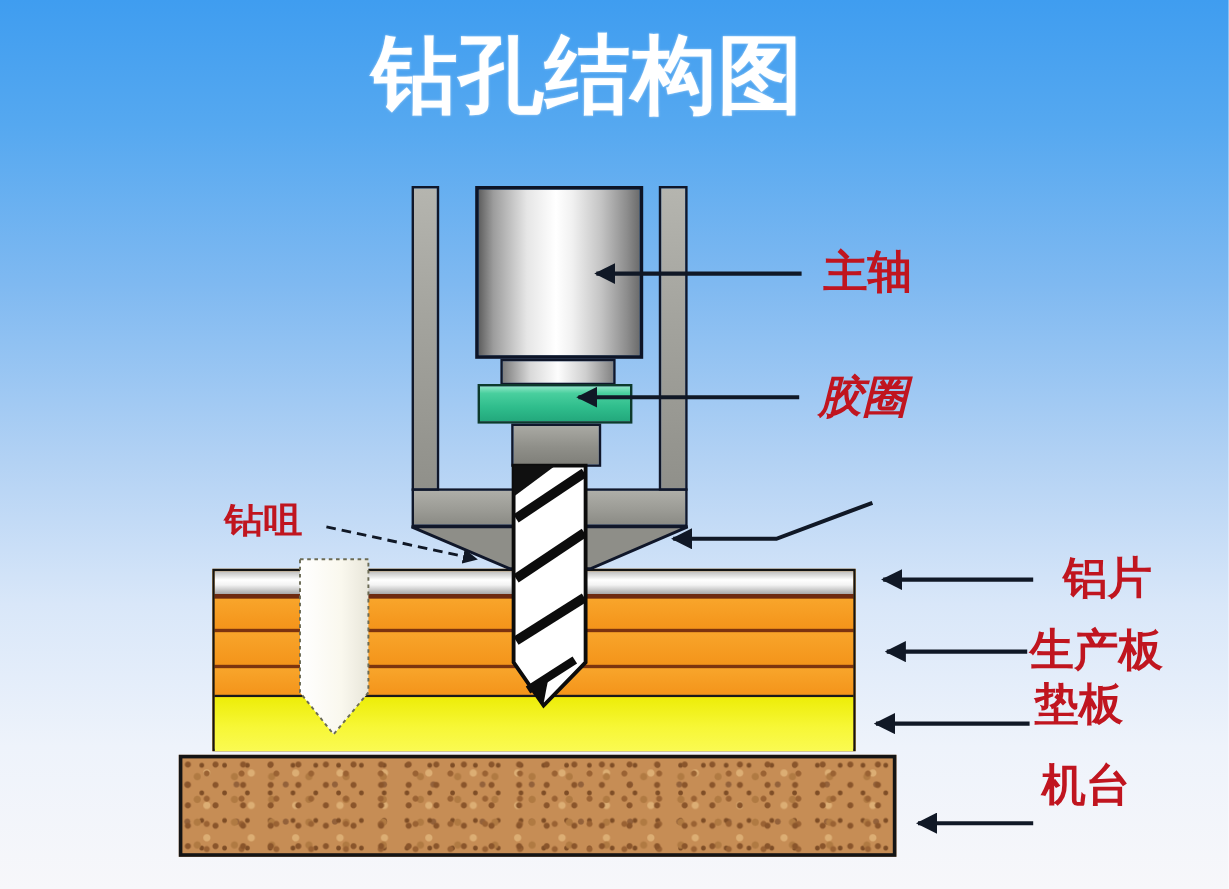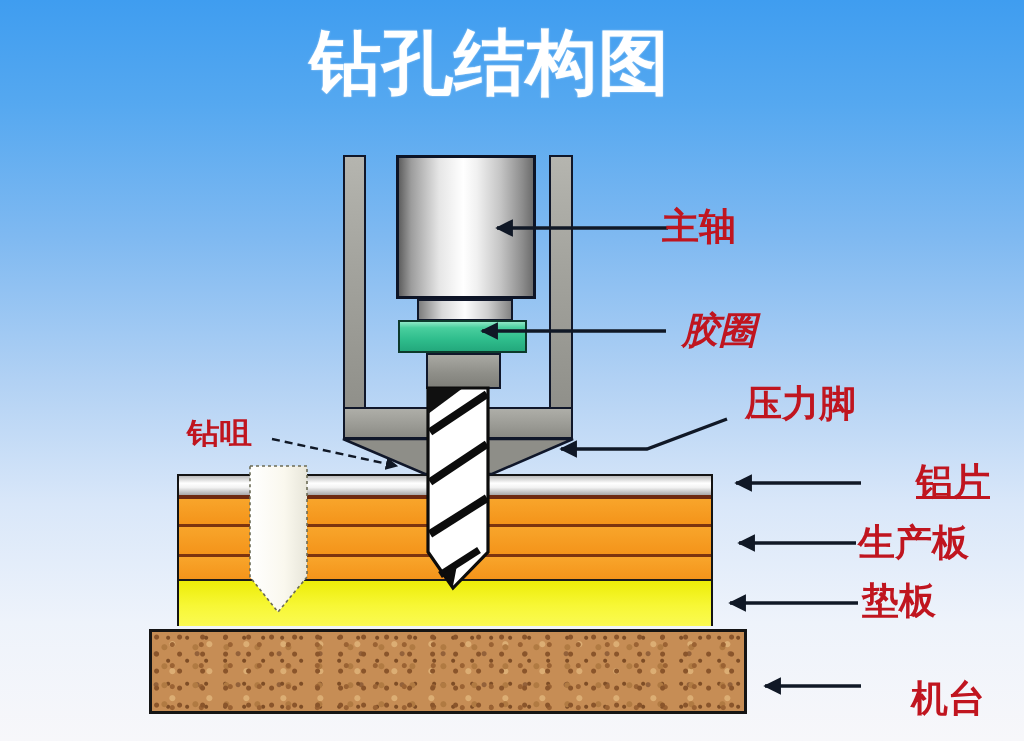--- a/index.html
+++ b/index.html
@@ -142,22 +142,21 @@
     <line x1="668" y1="228" x2="497" y2="228" stroke="#101826" stroke-width="3.4" marker-end="url(#ah)"></line>
     <line x1="666" y1="331" x2="482" y2="331" stroke="#101826" stroke-width="3.4" marker-end="url(#ah)"></line>
     <polyline points="727,419 647,449 561,449" fill="none" stroke="#101826" stroke-width="3.4" marker-end="url(#ah)"></polyline>
     <line x1="861" y1="483" x2="736" y2="483" stroke="#101826" stroke-width="3.4" marker-end="url(#ah)"></line>
     <line x1="856" y1="543" x2="739" y2="543" stroke="#101826" stroke-width="3.4" marker-end="url(#ah)"></line>
     <line x1="858" y1="603" x2="730" y2="603" stroke="#101826" stroke-width="3.4" marker-end="url(#ah)"></line>
     <line x1="861" y1="686" x2="765" y2="686" stroke="#101826" stroke-width="3.4" marker-end="url(#ah)"></line>
     <line x1="272" y1="439" x2="397" y2="466" stroke="#101826" stroke-width="2.4" stroke-dasharray="8 5" marker-end="url(#ah)"></line>
   </svg>
 
-  <div class="label" style="left:662px;top:208px;">主轴</div>
+  <div class="label" style="left:686px;top:208px;">主轴</div>
   <div class="label" style="left:682px;top:312px;font-style:italic;">胶圈</div>
-  <div class="label" style="left:745px;top:385px;">压力脚</div>
   <div class="label small" style="left:187px;top:418px;">钻咀</div>
-  <div class="label" style="left:916px;top:463px;text-decoration:underline;">铝片</div>
+  <div class="label" style="left:886px;top:463px;">铝片</div>
   <div class="label" style="left:858px;top:524px;font-family:Liberation Serif, serif;">生产板</div>
-  <div class="label" style="left:862px;top:582px;">垫板</div>
-  <div class="label" style="left:868px;top:680px;margin-left:43px;">机台</div>
+  <div class="label" style="left:862px;top:568px;">垫板</div>
+  <div class="label" style="left:868px;top:636px;">机台</div>
 
 </div>
 
 </body></html>

